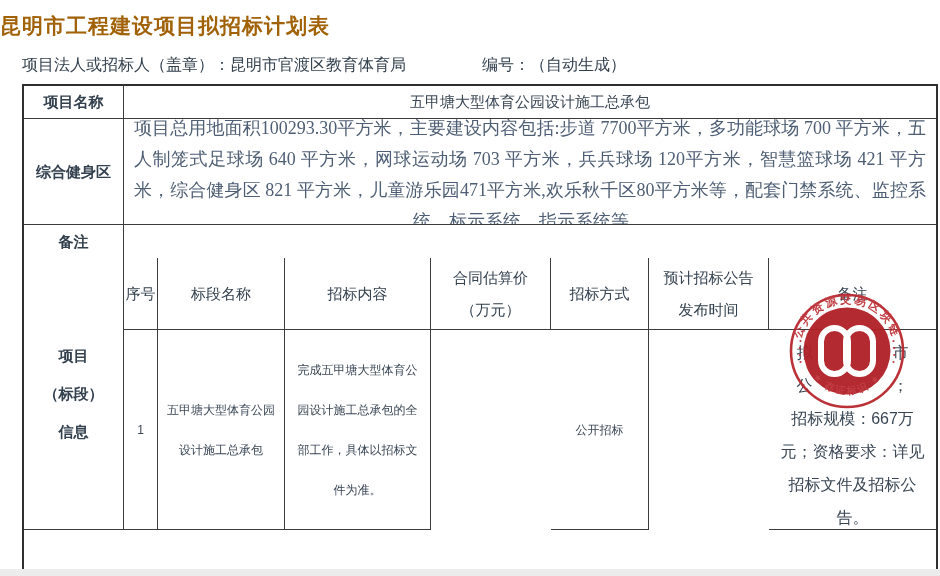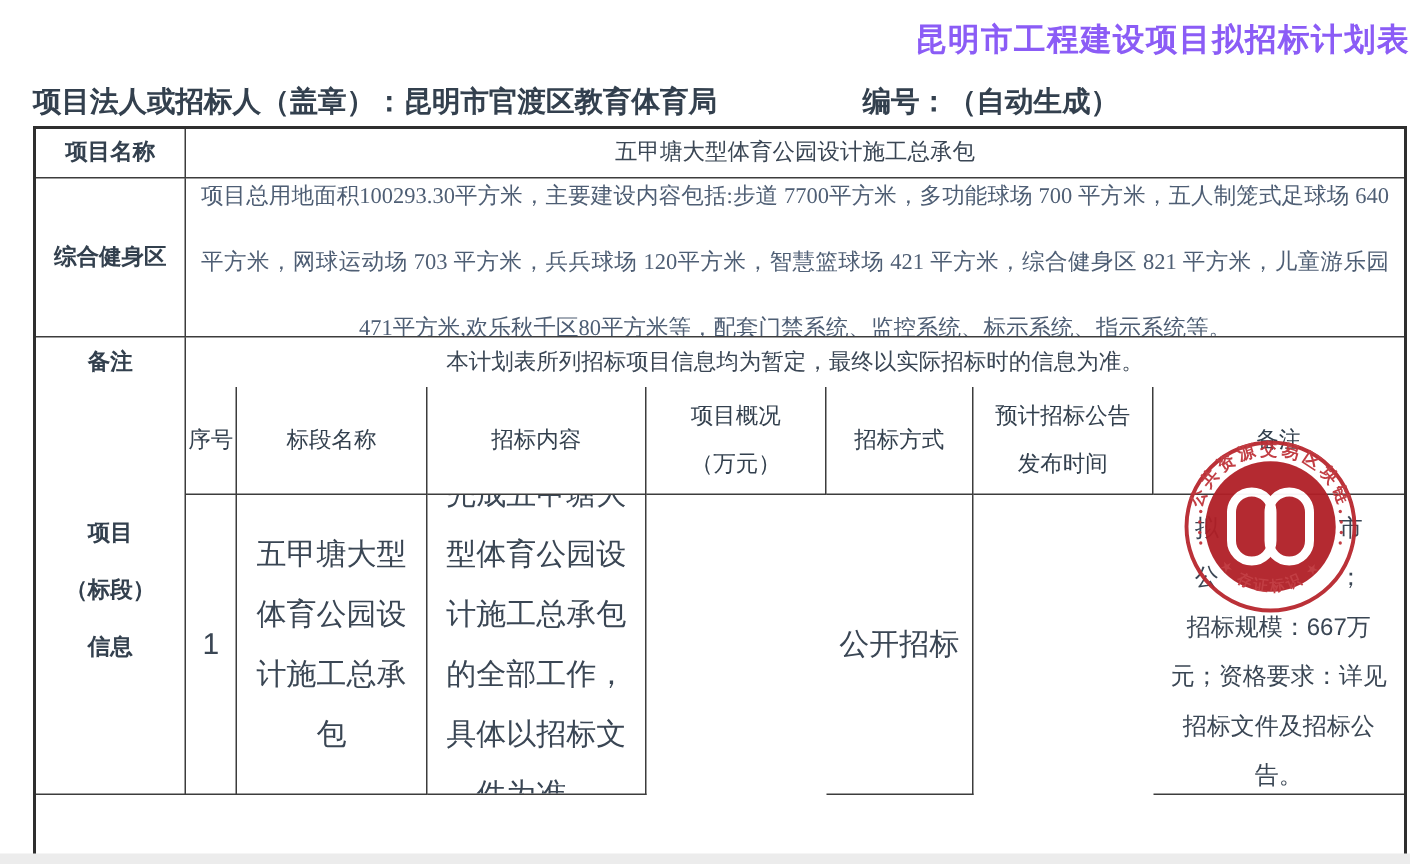--- a/index.html
+++ b/index.html
@@ -2,28 +2,28 @@
 <html><head>
 <meta charset="utf-8">
 <style>
   html,body{margin:0;padding:0;}
   body{
     width:940px;height:576px;position:relative;background:#ffffff;
     font-family:"Liberation Sans","DejaVu Sans",sans-serif;
     color:#3a4654;overflow:hidden;
   }
   .title{
-    position:absolute;top:12px;left:0;width:940px;text-align:right;
-    font-size:21px;font-weight:bold;color:#8b5cf6;letter-spacing:1px;
+    position:absolute;top:12px;left:0;width:940px;text-align:left;
+    font-size:21px;font-weight:bold;color:#a16207;letter-spacing:1px;
   }
   .subline{
     position:absolute;top:55px;left:22px;width:916px;
-    font-size:19px;color:#33404e;display:flex;align-items:center;font-weight:bold;
+    font-size:16px;color:#33404e;display:flex;align-items:center;
   }
-  .subline .serial{margin-left:97px;}
+  .subline .serial{margin-left:76px;}
   .grid{
     position:absolute;left:22px;top:84px;width:916px;height:536px;
     display:grid;
     grid-template-columns:100px 34px 127px 146px 120px 98px 120px auto;
     grid-template-rows:33px 106px 33px 72px 200px auto;
     border:2px solid #2f2f2f;
     box-sizing:border-box;
     background:#fff;
   }
   .c{
@@ -35,25 +35,25 @@
   .lbl{font-weight:bold;color:#33404e;}
   .span-all{grid-column:2 / 9;}
   .no-r{border-right:none;}
   .no-b{border-bottom:none;}
   .gc2{grid-column:2}.gc3{grid-column:3}.gc4{grid-column:4}
   .gc5{grid-column:5}.gc6{grid-column:6}.gc7{grid-column:7}.gc8{grid-column:8}
   .gr4{grid-row:4}.gr5{grid-row:5}
   .overview{
     display:block;padding:7px 10px 0 10px;
     font-family:"Liberation Serif","DejaVu Serif",serif;
-    color:#4e5e74;font-size:15px;line-height:44px;
+    color:#4e5e74;font-size:18px;line-height:31px;
     text-align:justify;text-align-last:center;white-space:normal;
   }
   .hdr{line-height:2.1;font-size:15px;color:#33404e;}
-  .data{line-height:40px;font-size:20px;color:#3a4654;padding:0 8px;}
+  .data{line-height:40px;font-size:12px;color:#3a4654;padding:0 8px;}
   .note-cell{
     line-height:33px;font-size:16px;align-items:flex-start;
     padding-top:6px;color:#3a4654;
   }
   .info-label{line-height:38px;}
   .seal{
     position:absolute;left:789px;top:293px;width:116px;height:116px;
     opacity:.95;pointer-events:none;
   }
   .bottom-strip{
@@ -81,40 +81,39 @@
   </div>
 
 
   <div class="c hdr gr4 gc2">序号</div>
 
   <div class="c lbl info-label" style="grid-row:4/6">项目
 （标段）
 信息</div>
   <div class="c hdr gr4 gc3">标段名称</div>
   <div class="c hdr gr4 gc4">招标内容</div>
-  <div class="c hdr gr4 gc5">项目概况
+  <div class="c hdr gr4 gc5">合同估算价
 （万元）</div>
   <div class="c hdr gr4 gc6">招标方式</div>
   <div class="c hdr gr4 gc7">预计招标公告
 发布时间</div>
   <div class="c hdr gr4 gc8 no-r">备注</div>
 
   <div class="c data gr5 gc2">1</div>
   <div class="c data gr5 gc3">五甲塘大型体育公园设计施工总承包</div>
   <div class="c data gr5 gc4">完成五甲塘大型体育公园设计施工总承包的全部工作，具体以招标文件为准。</div>
   <div class="c data gr5 gc6">公开招标</div>
   <div class="c data note-cell gr5 gc8 no-r">拟　　　　　市
 公　　　　　；
 招标规模：667万
 元；资格要求：详见
 招标文件及招标公
 告。</div>
 
   <div class="c lbl no-b">备注</div>
-  <div class="c span-all no-r no-b">本计划表所列招标项目信息均为暂定，最终以实际招标时的信息为准。</div>
 </div>
 
 <div class="seal">
   <svg width="116" height="116" viewBox="0 0 116 116">
     <defs>
       <path id="arcTop" d="M 10 58 A 48 48 0 0 1 106 58"></path>
       <path id="arcBot" d="M 15 58 A 43 43 0 0 0 101 58"></path>
     </defs>
     <circle cx="58" cy="58" r="56" fill="none" stroke="#b8272e" stroke-width="2.6"></circle>
     <circle cx="58" cy="58" r="43.5" fill="#b01f26"></circle>

